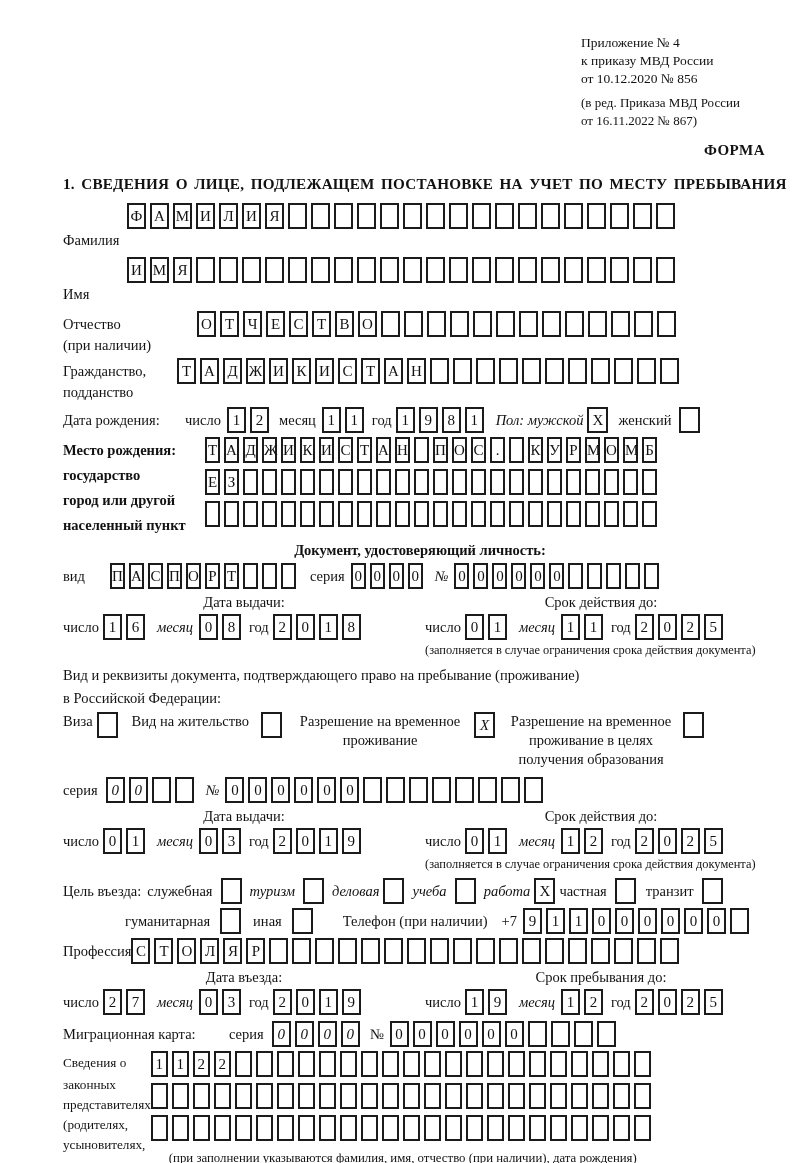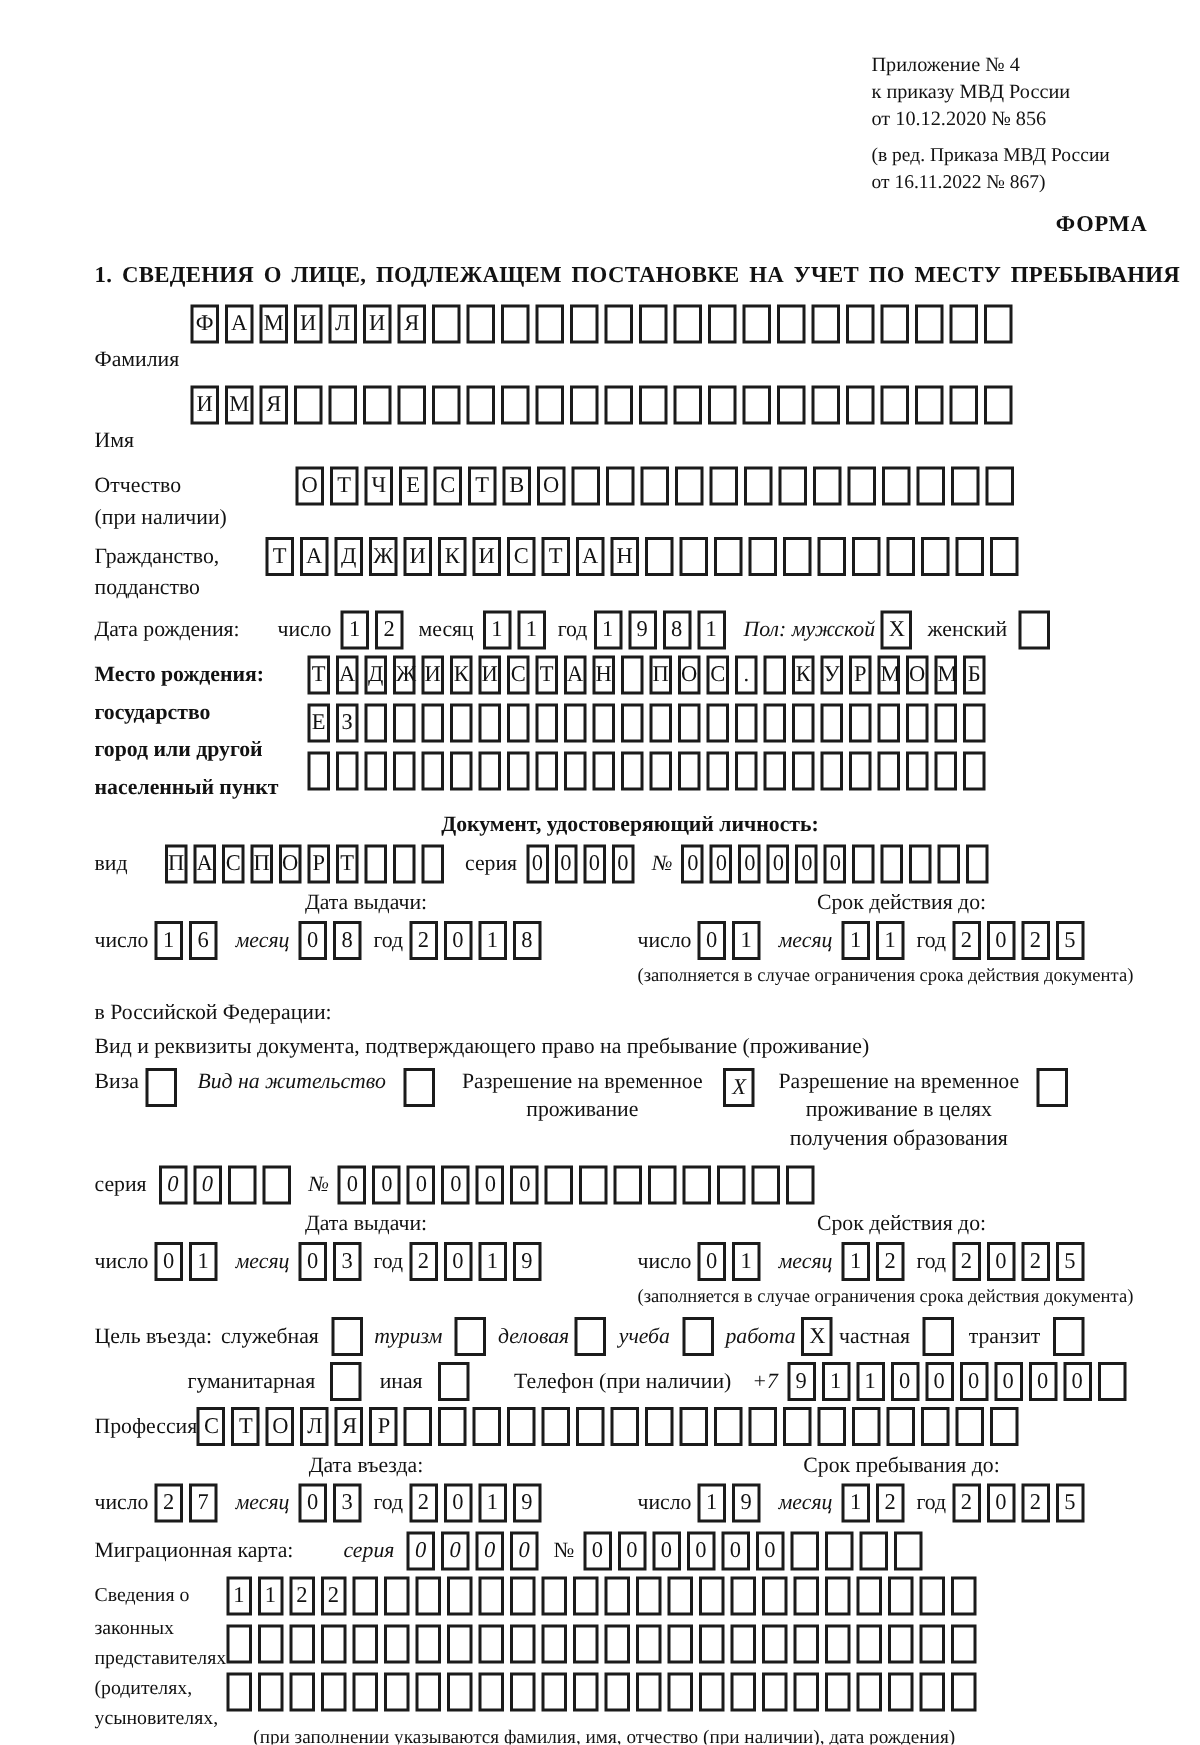--- a/index.html
+++ b/index.html
@@ -45,21 +45,21 @@
 
   .w64  { flex: 0 0 64px; margin-top: 24px; }
   .w47  { flex: 0 0 47px; }
   .w67  { flex: 0 0 67px; }
   .w114 { flex: 0 0 114px; }
   .w122 { flex: 0 0 122px; }
   .w134 { flex: 0 0 134px; }
   .w142 { flex: 0 0 142px; font-weight: bold; }
   .w152 { flex: 0 0 152px; }
   .g4 { margin-left: 4px; } .g6 { margin-left: 6px; } .g8 { margin-left: 8px; font-style: italic; }
-  .g10 { margin-left: 10px; } .g12 { margin-left: 12px; } .g14 { margin-left: 14px; font-style: italic; }
+  .g10 { margin-left: 10px; } .g12 { margin-left: 12px; } .g14 { margin-left: 14px; }
   .g30 { margin-left: 30px; }
 
   .stack { display: flex; flex-direction: column; }
   .cellrow { display: flex; margin-bottom: 6px; }
 
   .doc-heading { text-align: center; font-weight: bold; font-size: 14.5px; margin: 2px 0 4px 0; }
 
   .two-col { display: flex; align-items: flex-start; margin-bottom: 6px; }
   .col-l { flex: 0 0 362px; }
   .col-r { flex: 1; }
@@ -416,22 +416,22 @@
               <span class="cell">0</span>
               <span class="cell">2</span>
               <span class="cell">5</span>
             </span>
         </div>
         <div class="note">(заполняется в случае ограничения срока действия документа)</div>
       </div>
     </div>
 
     <div class="res-lines">
+      <div>Вид и реквизиты документа, подтверждающего право на пребывание (проживание)</div>
       <div>в Российской Федерации:</div>
-      <div>Вид и реквизиты документа, подтверждающего право на пребывание (проживание)</div>
     </div>
 
     <div class="row options-row">
       <span class="lbl opt-first">Виза</span>
       <span class="checkbox g4"></span>
       <span class="lbl opt-first g14">Вид на жительство</span>
       <span class="checkbox g12"></span>
       <span class="lbl-multi g12">Разрешение на временное проживание</span>
       <span class="checkbox g8">X</span>
       <span class="lbl-multi g10">Разрешение на временное проживание в целях получения образования</span>

